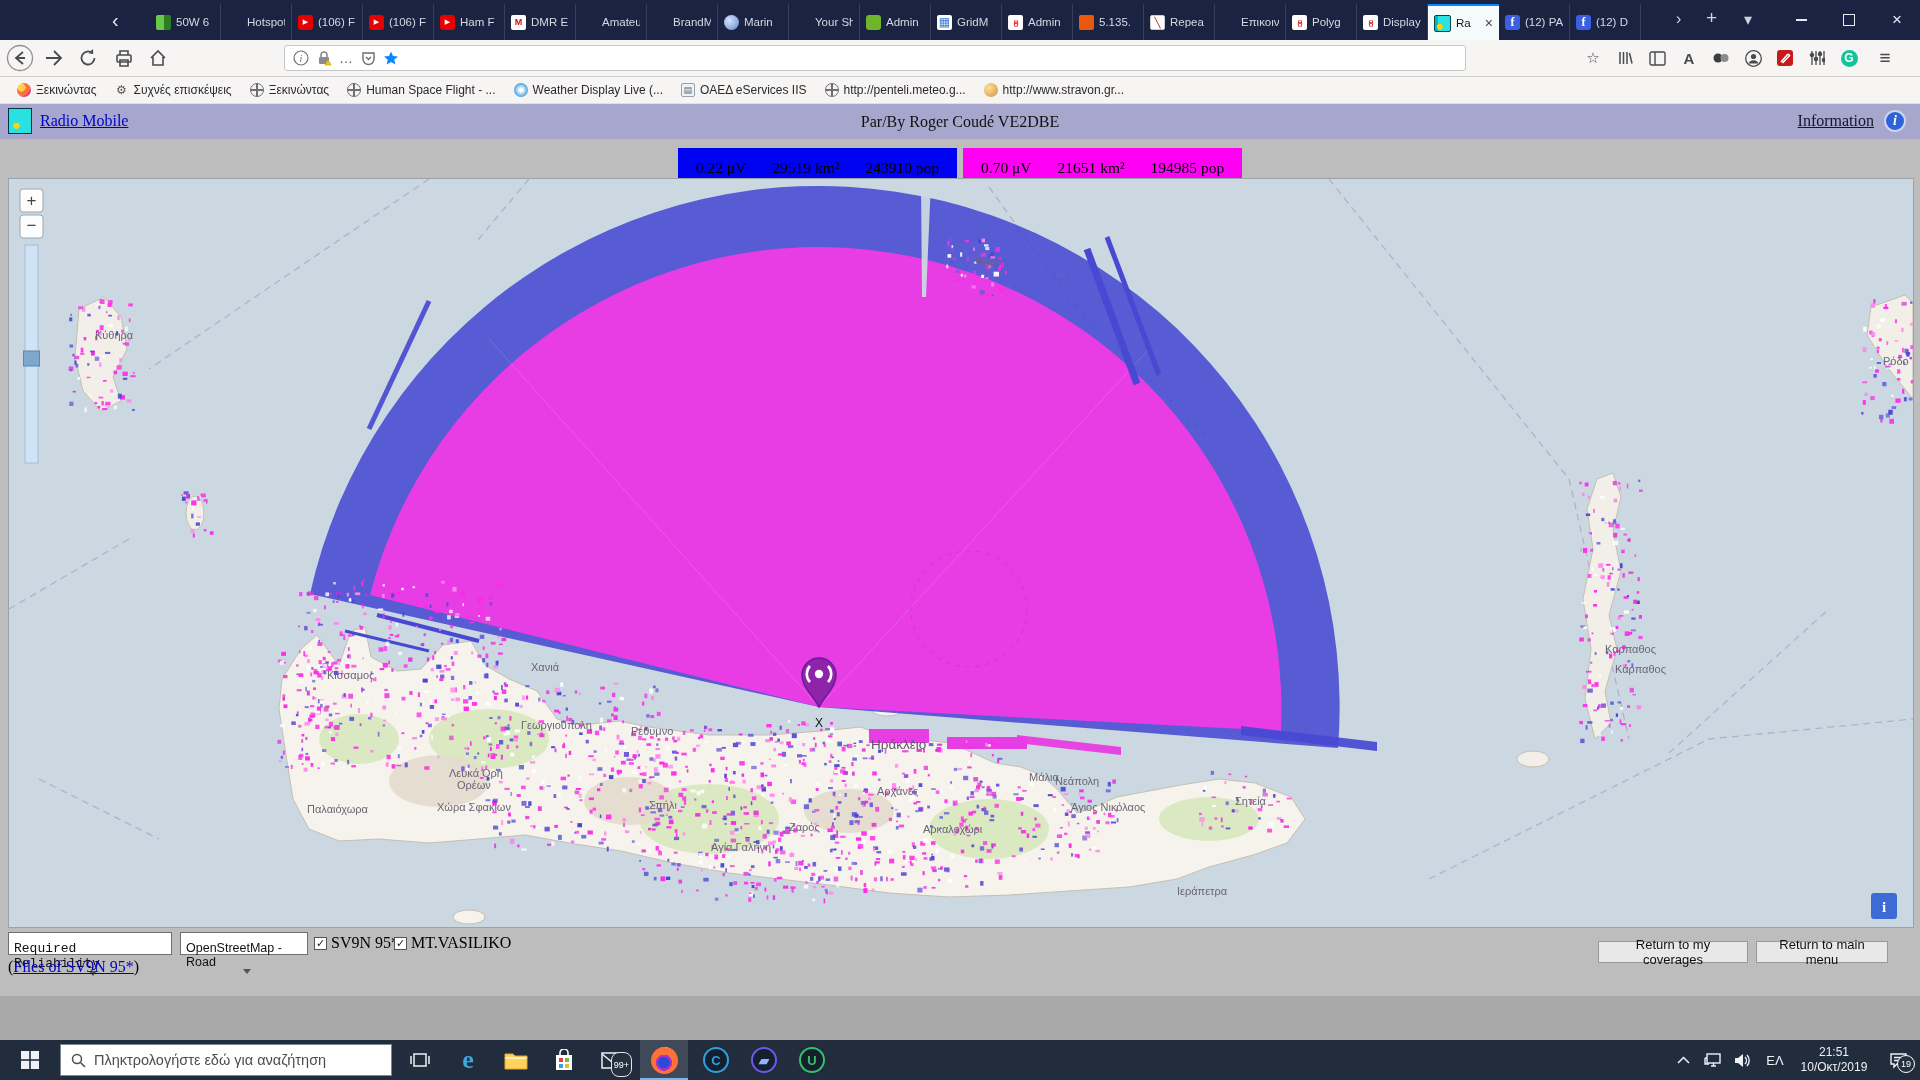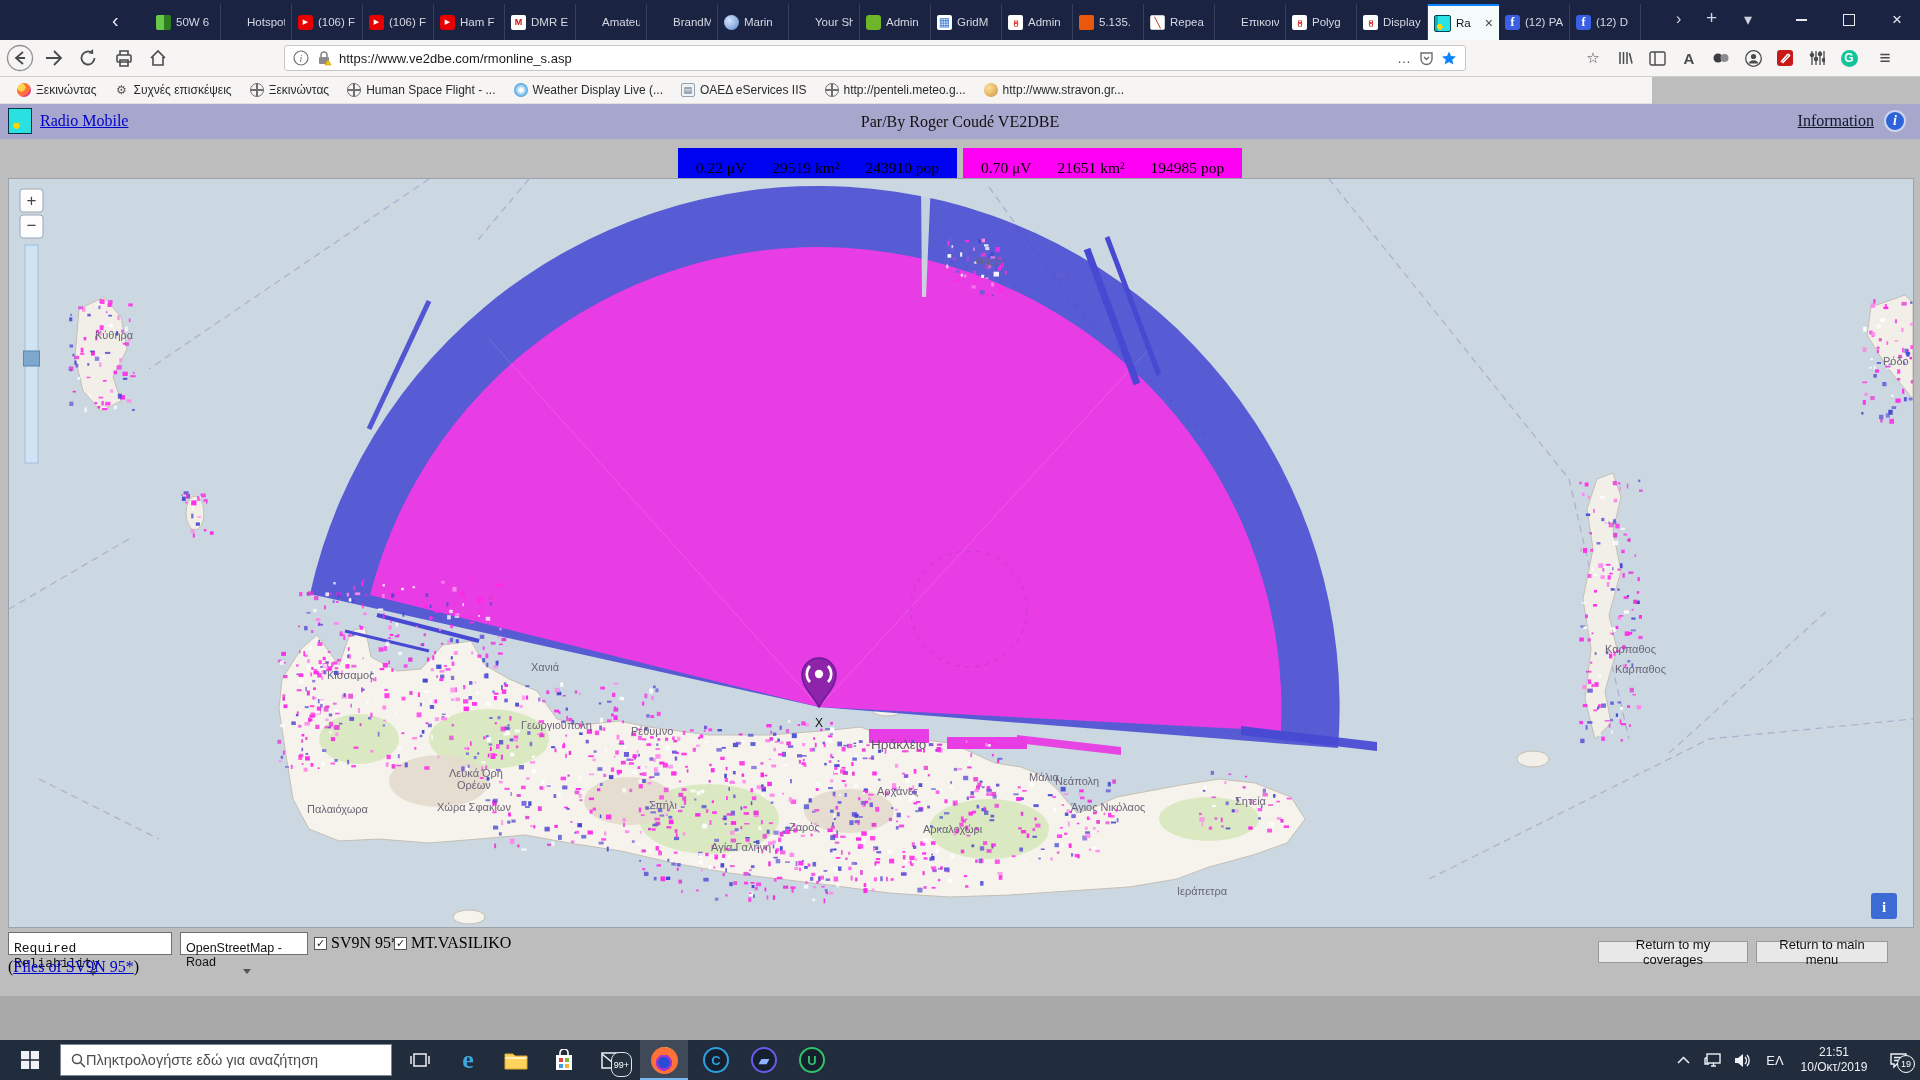--- a/index.html
+++ b/index.html
@@ -41,21 +41,21 @@
   .win-btn .xx{color:#e8eaf0;font-size:17px;}
   
   .navbar{position:absolute;left:0;top:40px;width:1920px;height:36px;background:#f6f5f3;border-bottom:1px solid #cfcecb;}
   .nav-ic{position:absolute;top:4px;width:28px;height:28px;display:flex;align-items:center;justify-content:center;}
   .urlbar{position:absolute;left:284px;top:5px;width:1182px;height:26px;background:#fff;border:1px solid #c6c6c6;border-radius:3px;
           display:flex;align-items:center;padding:0 8px;box-sizing:border-box;gap:7px;}
   .url-text{font-size:13px;color:#1b1b1d;flex:1;white-space:nowrap;overflow:hidden;}
   .dots{color:#58585e;font-size:14px;letter-spacing:1px;}
   .tool-ic{position:absolute;top:6px;width:26px;height:24px;display:flex;align-items:center;justify-content:center;color:#4a4a4f;font-size:15px;}
   
-  .bookmarksbar{position:absolute;left:0;top:77px;width:1652px;height:26px;background:#f6f5f3;border-bottom:1px solid #e2e1de;}
+  .bookmarksbar{position:absolute;left:0;top:77px;width:1920px;height:26px;background:#f6f5f3;border-bottom:1px solid #e2e1de;}
   #bookmarks{display:flex;align-items:center;height:26px;padding-left:10px;gap:4px;}
   .bm{display:flex;align-items:center;gap:5px;padding:2px 7px;font-size:12px;color:#2a2a2e;white-space:nowrap;}
   .bico{width:14px;height:14px;flex:none;display:inline-flex;align-items:center;justify-content:center;font-size:9px;border-radius:2px;}
   .i-firefox-color{background:radial-gradient(circle at 32% 32%,#ffd24d 0 30%,#ff7139 31% 62%,#e1447c 63% 100%);border-radius:50%;}
   .i-gear::after{content:"⚙";color:#555;font-size:12px;}
   .i-bglobe{border-radius:50%;border:1.3px solid #6d6d72;box-sizing:border-box;background:
      linear-gradient(transparent 45%,#6d6d72 45% 55%,transparent 55%),
      linear-gradient(90deg,transparent 45%,#6d6d72 45% 55%,transparent 55%);}
   .i-swirl{background:radial-gradient(circle,#fff 15%,#4aa3e0 70%);border-radius:50%;}
   .i-window{background:#eef2f5;border:1px solid #8fa3b0;box-sizing:border-box;}
@@ -88,21 +88,21 @@
   .cblabel{font-family:"Liberation Serif",serif;font-size:16px;color:#000;}
   .files-link{position:absolute;left:8px;top:958px;font-family:"Liberation Serif",serif;font-size:16px;color:#000;}
   .files-link a{color:#0000cc;text-decoration:underline;}
   .pgbtn{position:absolute;top:941px;height:22px;background:#e8e8e8;border:1px solid #9a9a9a;font-size:13px;color:#111;
          font-family:"Liberation Sans",sans-serif;display:flex;align-items:center;justify-content:center;padding:0 10px;box-sizing:border-box;}
   .page-lower{position:absolute;left:0;top:996px;width:1920px;height:44px;background:#a8a8a8;}
   
   .taskbar{position:absolute;left:0;top:1040px;width:1920px;height:40px;background:#212c3c;}
   .startbtn{position:absolute;left:0;top:0;width:60px;height:40px;display:flex;align-items:center;justify-content:center;}
   .searchbox{position:absolute;left:60px;top:4px;width:332px;height:32px;background:#fff;border:1px solid #7b8794;
-             display:flex;align-items:center;gap:0;padding:0 10px;box-sizing:border-box;}
+             display:flex;align-items:center;gap:8px;padding:0 10px;box-sizing:border-box;}
   .searchbox .ph{font-size:14.5px;color:#4d4d4d;white-space:nowrap;}
   .tslot{position:absolute;top:0;width:48px;height:40px;display:flex;align-items:center;justify-content:center;}
   .tslot.active{background:rgba(255,255,255,.14);box-shadow:inset 0 -2px 0 #76b9ed;}
   .fficon{width:27px;height:27px;border-radius:50%;background:radial-gradient(circle at 48% 58%,#2a4bd7 0 27%,#a335c9 28% 38%,#ff7139 39% 72%,#ffb84d 73% 100%);}
   .circ-app{width:26px;height:26px;border-radius:50%;background:#15202e;display:flex;align-items:center;justify-content:center;
             font-weight:bold;font-size:13px;box-sizing:border-box;}
   .tbadge{position:absolute;right:4px;bottom:3px;min-width:15px;height:25px;border-radius:8px;background:#25303f;border:1px solid #dfe4ea;
           color:#fff;font-size:9px;display:flex;align-items:center;justify-content:center;padding:0 2px;box-sizing:border-box;}
   .tray{position:absolute;right:0;top:0;height:40px;display:flex;align-items:center;color:#eef1f5;}
   .tray-ic{width:30px;height:40px;display:flex;align-items:center;justify-content:center;}
@@ -251,21 +251,20 @@
   <div class="urlbar">
     <svg width="16" height="16" viewBox="0 0 16 16">
         <circle cx="8" cy="8" r="7" fill="none" stroke="#737373" stroke-width="1.2"></circle>
         <text x="8" y="11.5" text-anchor="middle" font-size="10" font-family="Liberation Serif,serif" fill="#737373" font-style="italic">i</text>
       </svg>
     <svg width="16" height="16" viewBox="0 0 16 16">
         <rect x="3" y="7" width="10" height="7" rx="1" fill="#8a8a8f"></rect>
         <path d="M5 7 V5 a3 3 0 0 1 6 0 V7" fill="none" stroke="#8a8a8f" stroke-width="1.6"></path>
         <path d="M9 15 L15 15 L12 9.5 Z" fill="#f7c600" stroke="#c79a00" stroke-width=".6"></path>
       </svg>
-    <span class="url-text">https://www.ve2dbe.com/rmonline_s.asp</span>
     <span class="dots">…</span>
     <svg width="15" height="15" viewBox="0 0 15 15">
         <path d="M2 2 h11 v6 a5.5 5.5 0 0 1 -11 0 Z" fill="none" stroke="#6d6d72" stroke-width="1.4"></path>
         <path d="M5 6 l2.5 2.5 L10 6" fill="none" stroke="#6d6d72" stroke-width="1.4"></path>
       </svg>
     <svg width="16" height="16" viewBox="0 0 16 16">
         <path d="M8 1.5 L10 6 L15 6.5 L11.2 9.8 L12.4 14.6 L8 12 L3.6 14.6 L4.8 9.8 L1 6.5 L6 6 Z" fill="#0a84ff"></path>
       </svg>
   </div>
   <div class="tool-ic" style="left:1580px;">☆</div>

